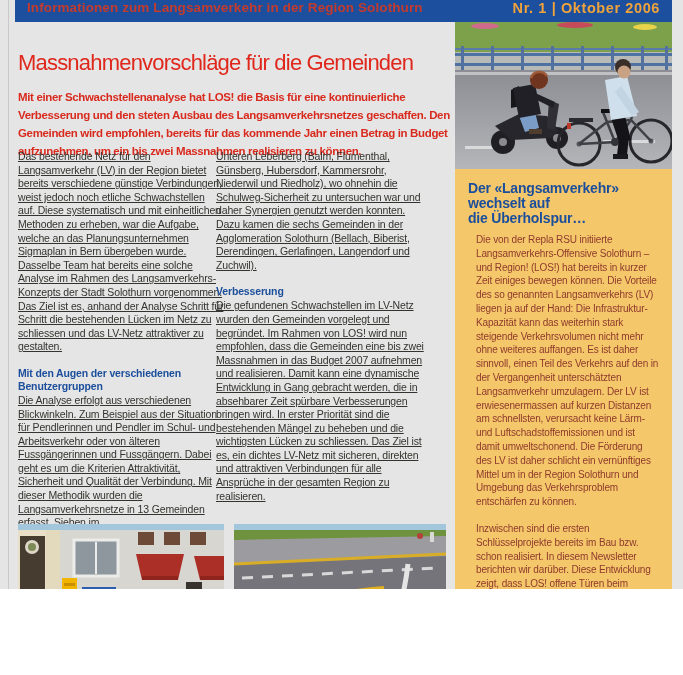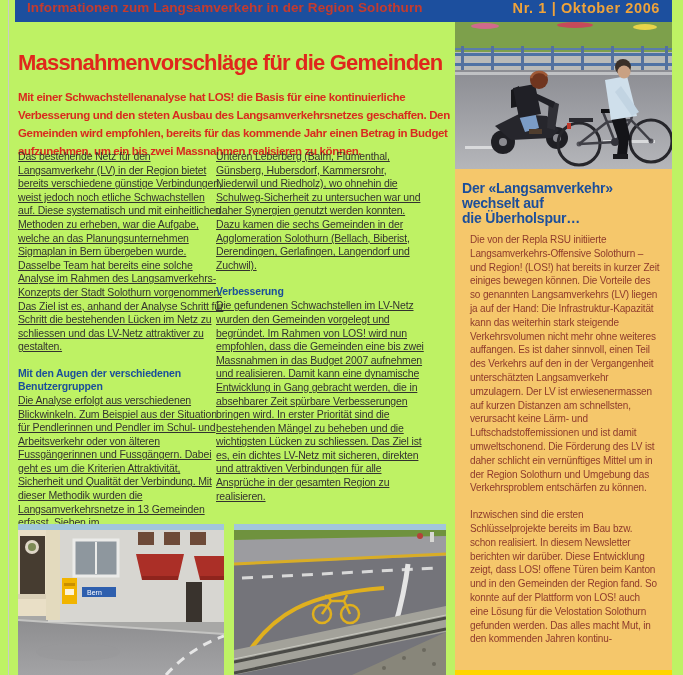--- a/index.html
+++ b/index.html
@@ -1,31 +1,31 @@
 <!DOCTYPE html>
 <html lang="de"><head>
 <meta charset="utf-8">
 <style>
   html,body{margin:0;padding:0;background:#ffffff;}
-  .page{position:relative;width:683px;height:675px;background:#bef264;overflow:hidden;
+  .page{position:relative;width:683px;height:589px;background:#e5e5e5;overflow:hidden;
         font-family:"Liberation Sans","DejaVu Sans",sans-serif;-webkit-font-smoothing:antialiased;}
   .edge-line{position:absolute;left:8px;top:0;width:1px;height:675px;background:#c9c9c9;}
 
   
   .masthead{position:absolute;left:15px;top:0;width:657px;height:22px;background:#1c4f9e;
             overflow:hidden;display:flex;justify-content:space-between;align-items:flex-start;}
   .masthead-title{color:#c43b2e;font-weight:bold;font-size:13.5px;line-height:20px;margin:-2px 0 0 12px;
                   letter-spacing:.1px;white-space:nowrap;}
   .masthead-issue{color:#efa33a;font-weight:bold;font-size:14.5px;line-height:20px;margin:-2px 12px 0 0;
                   letter-spacing:.6px;white-space:nowrap;}
 
   
   .kicker{position:absolute;left:18px;top:36px;font-size:11px;font-weight:bold;color:#1d1d1b;}
   .headline{position:absolute;left:18px;top:50px;margin:0;width:440px;
-            font-size:22px;font-weight:bold;letter-spacing:-0.8px;color:#e0271c;line-height:26px;}
+            font-size:22px;font-weight:normal;letter-spacing:-0.8px;color:#e0271c;line-height:26px;}
   .lead{position:absolute;left:18px;top:88px;margin:0;width:434px;
         font-size:11.5px;font-weight:bold;letter-spacing:-0.35px;color:#d92a1e;line-height:18px;}
 
   
   .col{position:absolute;top:150px;font-size:10.5px;line-height:13.6px;color:#33332f;letter-spacing:-0.15px;}
   .col p{margin:0 0 13px 0;text-decoration:underline;}
   .col1{left:18px;width:206px;}
   .col2{left:216px;width:214px;}
   .subhead{margin:0 0 1px 0;font-size:10.5px;line-height:13px;font-weight:bold;color:#1b4e9b;}
 
@@ -38,21 +38,21 @@
 
   
   .photo{position:absolute;overflow:hidden;background:#9a9a9c;}
   .photo svg{display:block;}
   .photo-left{left:18px;top:530px;width:206px;height:145px;}
   .photo-right{left:234px;top:530px;width:212px;height:145px;}
   .sidebar-photo{left:455px;top:22px;width:217px;height:147px;}
 
   
   .sidebar{position:absolute;left:455px;top:169px;width:217px;height:506px;background:#f5c76b;
-           box-sizing:border-box;padding:12px 12px 0 7px;}
+           box-sizing:border-box;padding:12px 12px 0 13px;}
   .sidebar-rule{position:absolute;left:0;bottom:0;width:100%;height:5px;background:#ffd500;}
   .sidebar-heading{margin:0 0 7px 0;font-size:14px;line-height:15px;font-weight:bold;color:#1b4e9b;
                    white-space:pre-line;letter-spacing:-0.2px;}
   .sidebar-text{margin:0 0 13px 8px;font-size:10px;line-height:13.8px;
                 color:#8e3a2c;letter-spacing:-0.15px;}
 </style>
 </head>
 <body>
 
 <div class="page">

